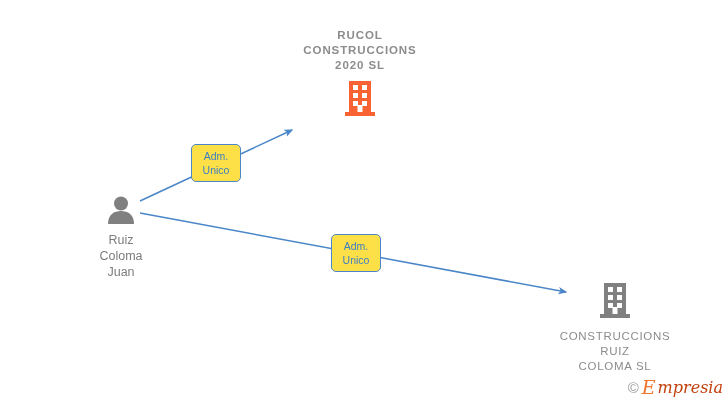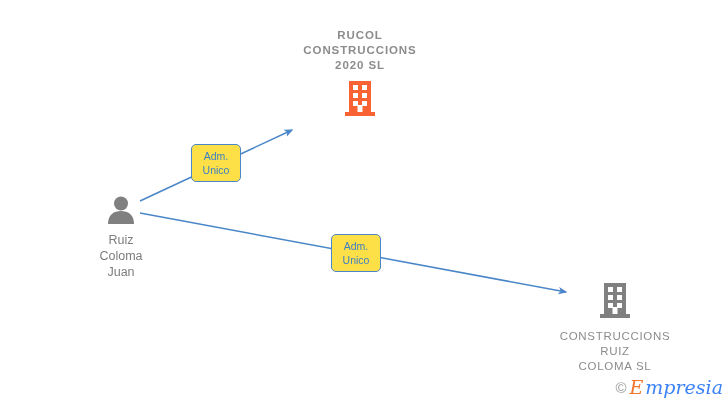--- a/index.html
+++ b/index.html
@@ -121,22 +121,22 @@
     font-family: "DejaVu Serif", serif;
     font-style: italic;
     font-size: 19px;
     color: #f2762e;
     line-height: 1;
     margin-right: -1px;
   }
   #watermark .wm-rest {
     font-family: "DejaVu Serif", serif;
     font-style: italic;
-    font-size: 19px;
-    color: #3b82f6;
+    font-size: 16px;
+    color: #c2410c;
     line-height: 1;
   }
 </style>
 </head>
 <body>
 
 <div id="canvas">
 
   <svg id="edges" viewBox="0 0 728 400" xmlns="http://www.w3.org/2000/svg">
     <defs>

